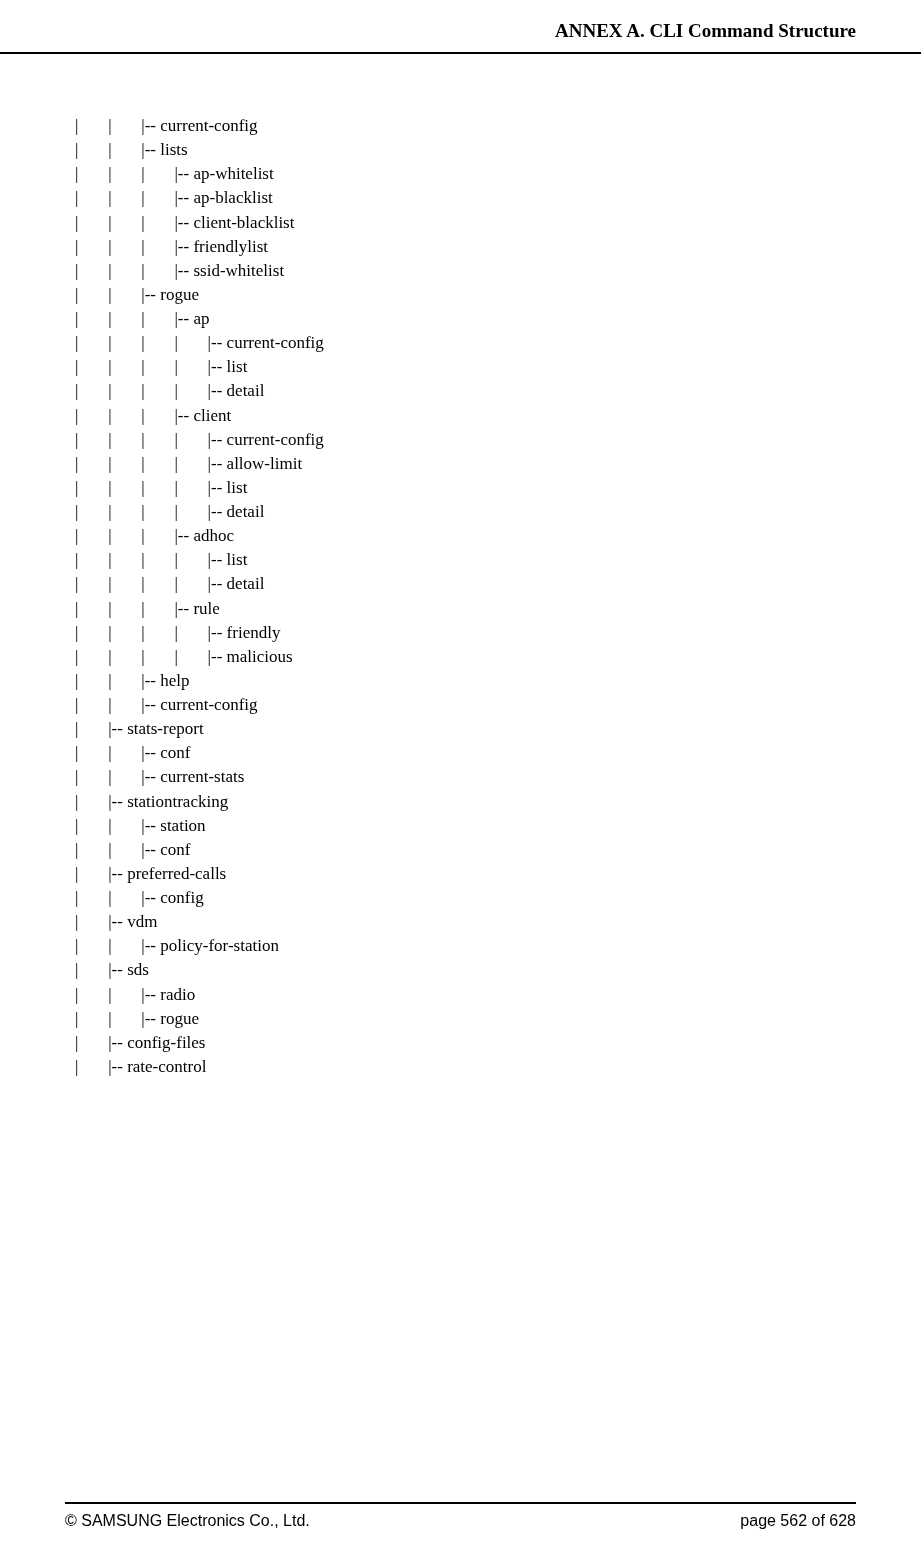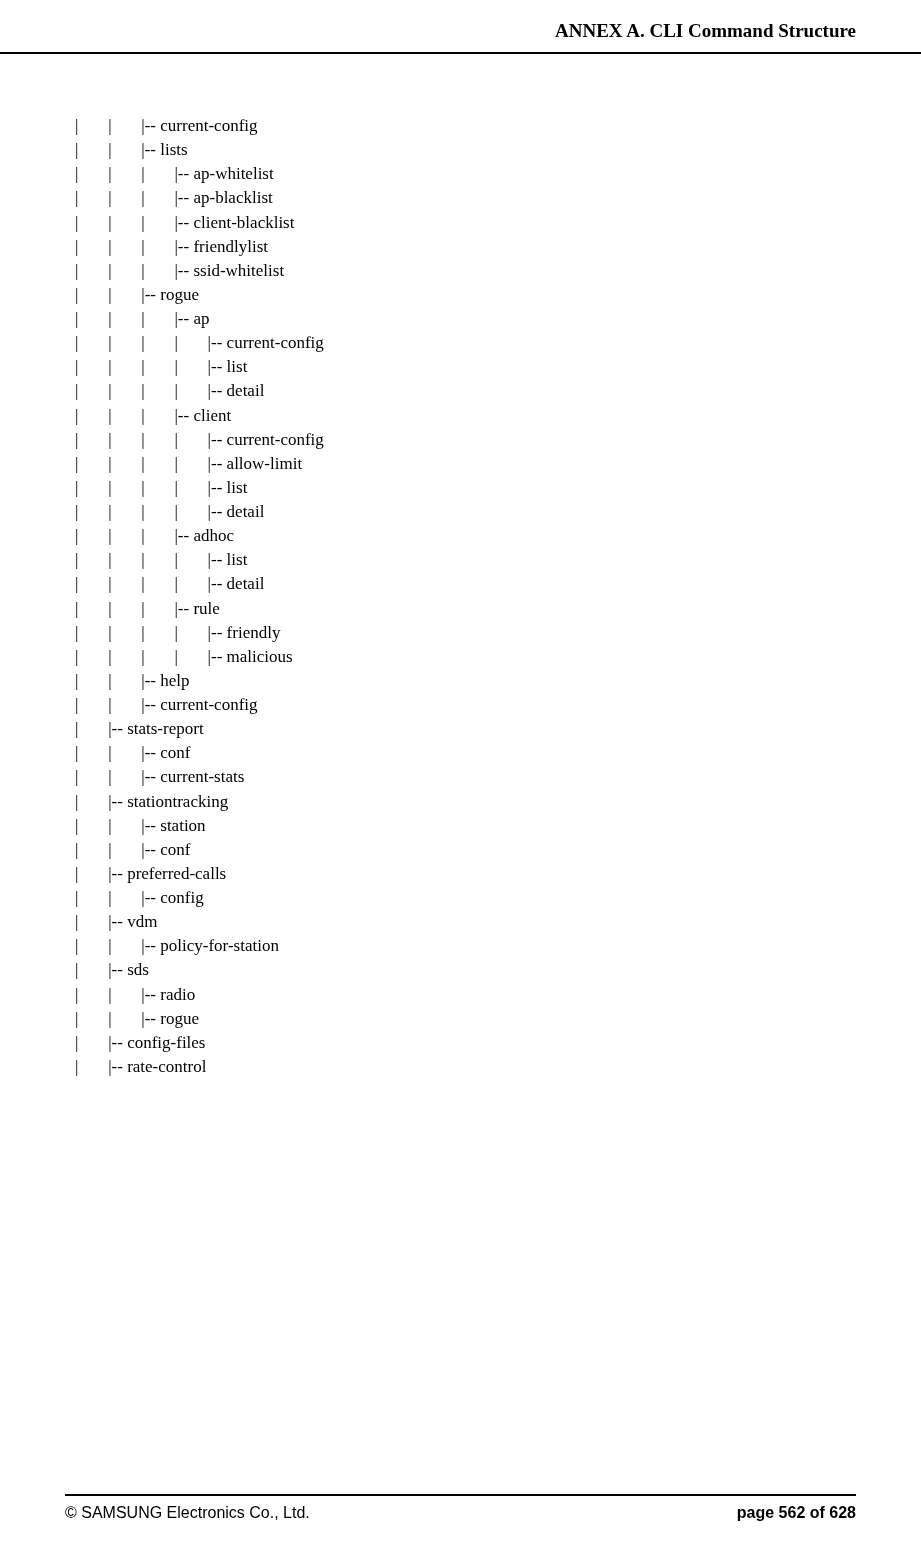--- a/index.html
+++ b/index.html
@@ -23,38 +23,38 @@
       padding: 60px 0 0 75px;
       font-size: 17px;
       line-height: 1.42;
     }
     .tree-line {
       white-space: pre;
       font-family: "Times New Roman", Times, serif;
     }
     .footer {
       position: absolute;
-      bottom: 36px;
+      bottom: 28px;
       left: 0;
       right: 0;
       padding: 7px 65px;
     }
     .footer-line {
       border-top: 2px solid #000;
       padding-top: 8px;
       display: flex;
       justify-content: space-between;
       font-size: 16px;
     }
     .footer-left {
       font-family: Arial, Helvetica, sans-serif;
     }
     .footer-right {
       font-family: Arial, Helvetica, sans-serif;
-      font-weight: bold;
+      font-weight: normal;
     }
   </style>
 </head>
 <body>
 
 <div class="header">
   <span>ANNEX A. CLI Command Structure</span>
 </div>
 
 <div class="content" id="tree-container">

